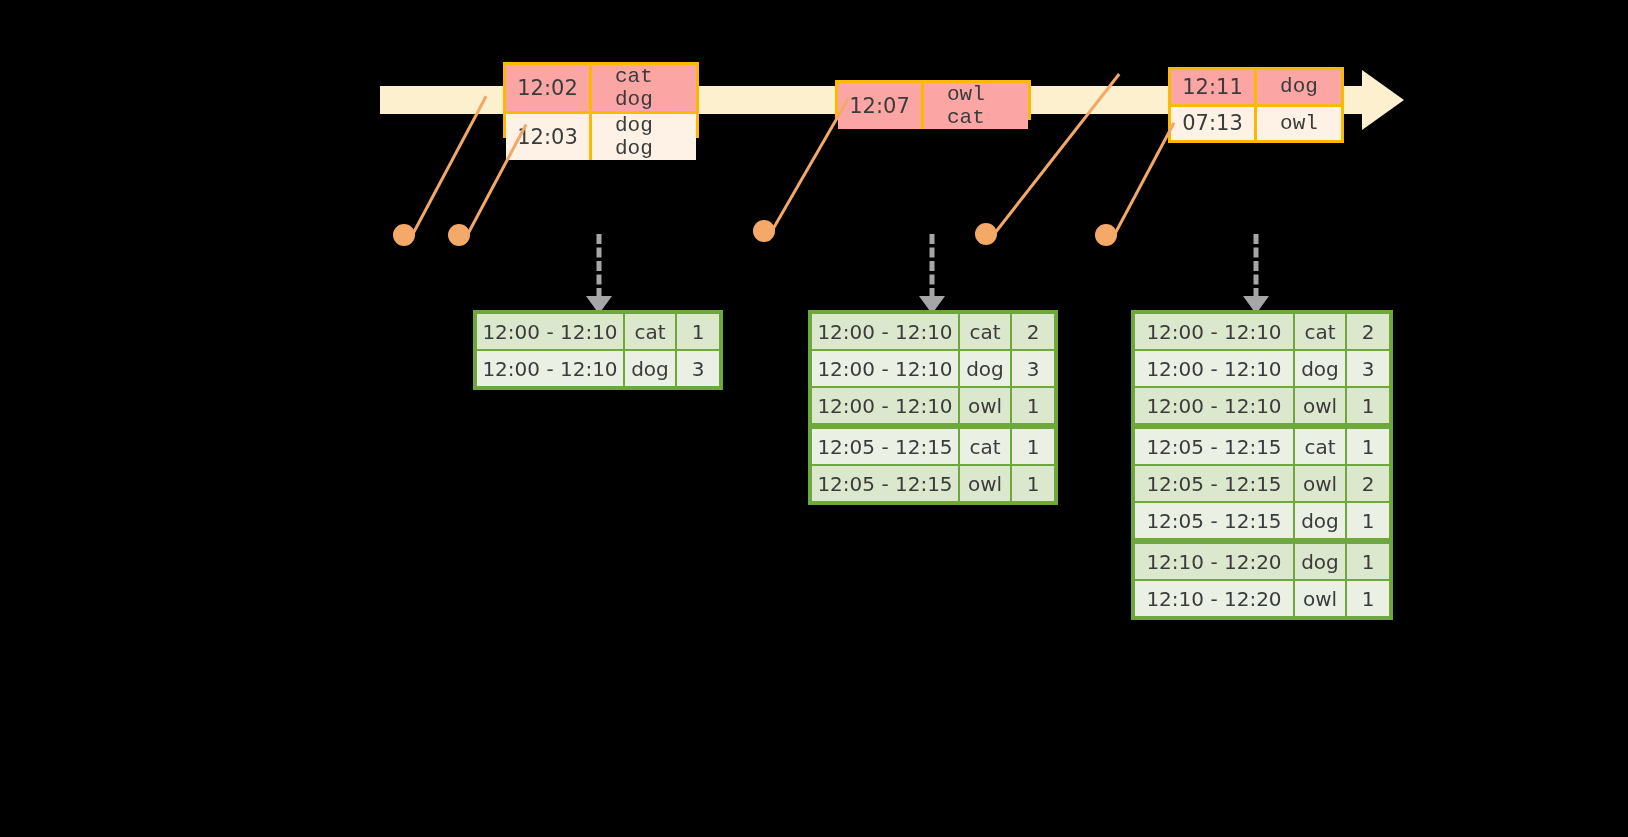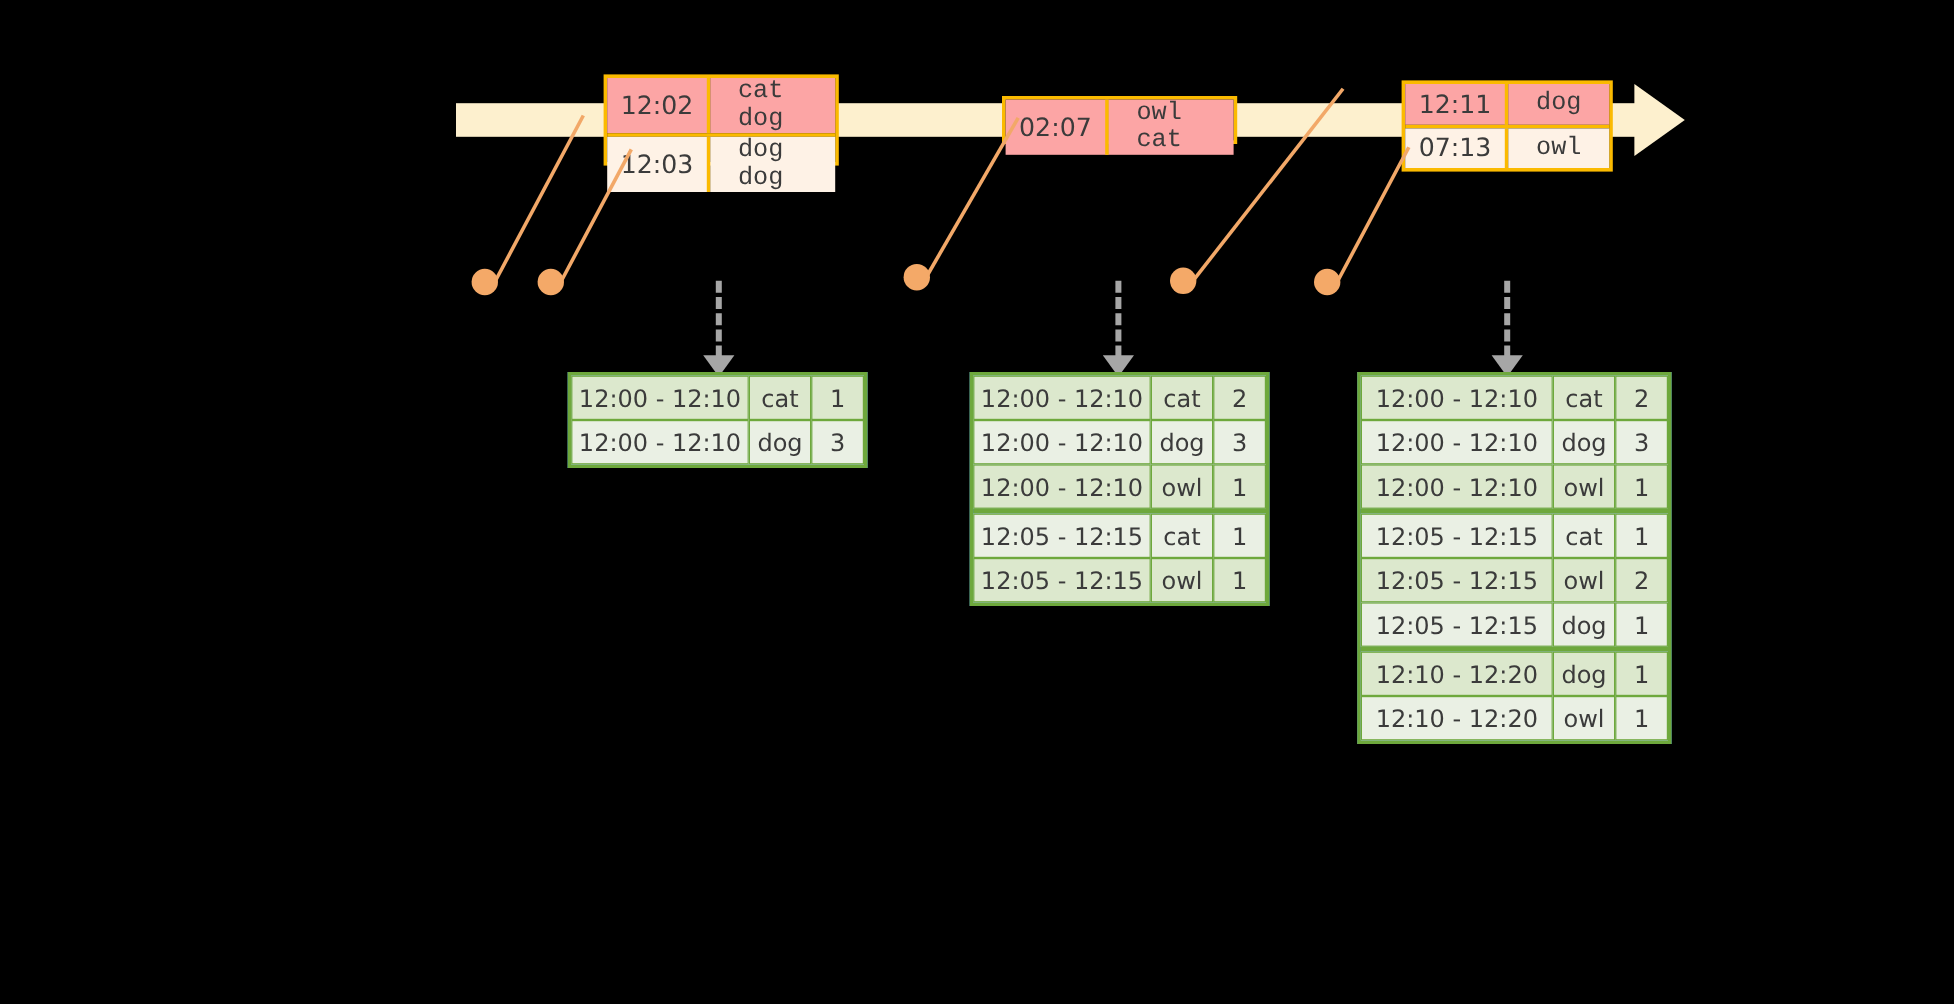--- a/index.html
+++ b/index.html
@@ -75,21 +75,21 @@
       <div class="ev-words">cat dog</div>
     </div>
     <div class="ev-row light">
       <div class="ev-time">12:03</div>
       <div class="ev-words">dog dog</div>
     </div>
   </div>
 
   <div class="ev-box" style="left:835px;top:80px;width:196px;height:40px;">
     <div class="ev-row shade">
-      <div class="ev-time">02:07</div>
+      <div class="ev-time">12:07</div>
       <div class="ev-words">owl cat</div>
     </div>
   </div>
 
   <div class="ev-box" style="left:1168px;top:67px;width:176px;height:76px;text-align:right;">
     <div class="ev-row shade">
       <div class="ev-time">12:11</div>
       <div class="ev-words">dog</div>
     </div>
     <div class="ev-row light">

